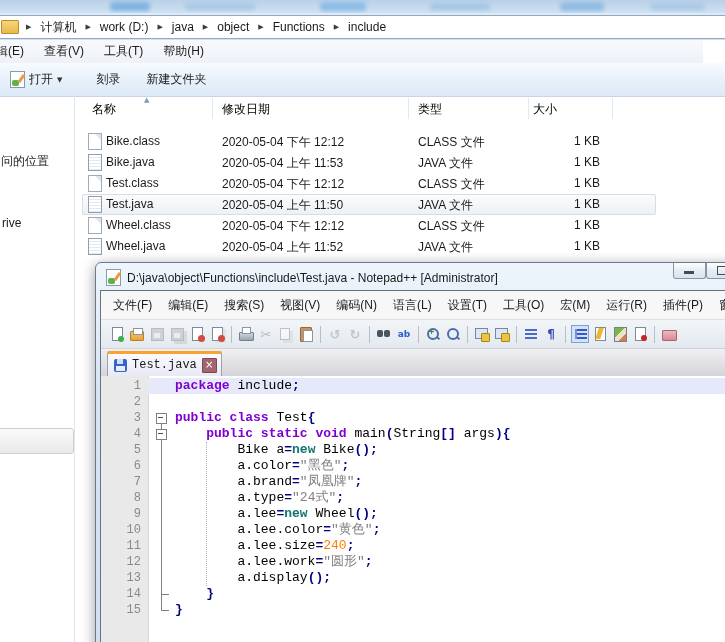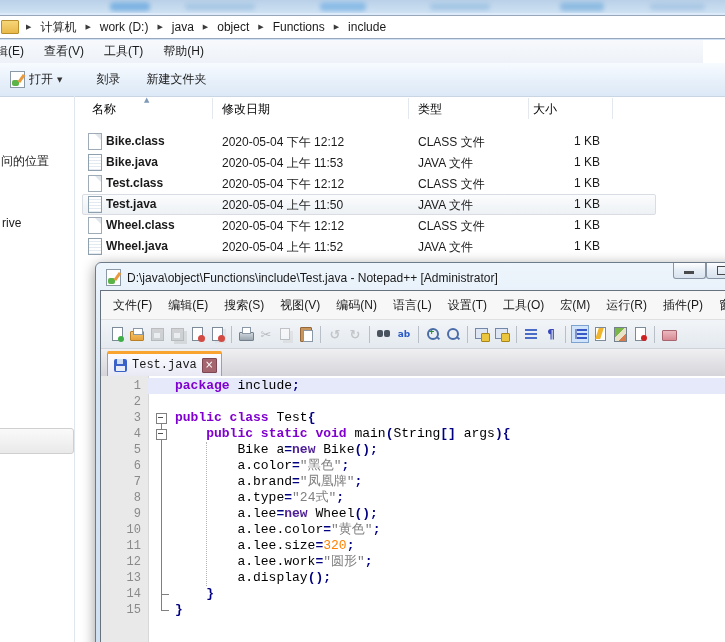--- a/index.html
+++ b/index.html
@@ -35,21 +35,21 @@
   
   .hdr{color:#000000;top:101px;font-family:Liberation Serif, serif;}
   .hdr-sep{top:98px;width:1px;height:21px;background:#e3e8ee;}
   #sort-arrow{left:144px;top:96px;font-size:7px;color:#7d9ab8;font-family:"DejaVu Sans",sans-serif;}
 
   
   .frow{left:82px;top:0;width:574px;height:21px;position:absolute;}
   .frow .sel-bg{position:absolute;inset:0;border:1px solid #d9dde3;border-radius:2px;
                 background:linear-gradient(#fbfcfd,#edf1f5);}
   .frow .cell{position:absolute;top:3px;white-space:nowrap;}
-  .c-name{left:24px;font-weight:bold;} .c-date{left:140px;} .c-type{left:336px;} .c-size{left:452px;width:66px;text-align:right;}
+  .c-name{left:24px;} .c-date{left:140px;} .c-type{left:336px;} .c-size{left:452px;width:66px;text-align:right;}
   .fi{position:absolute;left:6px;top:2px;width:12px;height:15px;background:#fff;border:1px solid #9facb8;}
   .fi.java{background:repeating-linear-gradient(#fff,#fff 2px,#c8d4e2 3px);border-color:#8fa0ae;}
   .fi.cls::after{content:"";position:absolute;right:0;top:0;border:3px solid #dfe5ea;border-left-color:transparent;border-bottom-color:transparent;}
 
   
   #npp{left:95px;top:262px;width:660px;height:420px;background:linear-gradient(#eef5fc,#d6e5f4 30%,#cfe0f1);
        border:1px solid #6d7a8a;border-radius:6px 6px 0 0;box-shadow:0 3px 14px rgba(0,0,0,.4);}
   #npp-title{left:10px;top:6px;display:flex;align-items:center;gap:6px;width:560px;white-space:nowrap;overflow:hidden;}
   .winbtn{top:0;height:15px;border:1px solid #8795a5;border-top:none;border-radius:0 0 3px 3px;
           background:linear-gradient(#fdfeff,#e6edf5 50%,#d9e3ee);}
@@ -111,21 +111,21 @@
        text-align:center;border-radius:1px;font-family:"DejaVu Sans",sans-serif;}
 
   #code{left:0;top:85px;width:100%;height:305px;background:#fff;overflow:hidden;
         font-family:"Liberation Mono","DejaVu Sans Mono",monospace;font-size:13px;}
   #ln-margin{position:absolute;left:0;top:0;width:47px;height:100%;background:#e9e9e9;border-right:1px solid #d8d8d8;}
   #code-inner{position:absolute;left:0;top:2px;width:100%;height:100%;}
   .cl{position:absolute;left:0;right:0;height:16px;line-height:16px;white-space:pre;}
   .cl .hlband{position:absolute;left:47px;right:0;top:0;bottom:0;background:#e6e9fa;}
   .cl .ln{position:absolute;left:0;width:40px;text-align:right;color:#8a8a8a;font-size:12px;}
   .cl .ct{position:absolute;left:74px;}
-  .c-kw{color:#8000d0;font-weight:bold;} .c-kw2{color:#4c1d95;font-weight:bold;}
+  .c-kw{color:#8000d0;font-weight:bold;} .c-kw2{color:#0f766e;font-weight:bold;}
   .c-str{color:#808080;} .c-num{color:#ff8000;} .c-op{color:#000080;font-weight:bold;} .c-pl{color:#000;}
   .f-open{position:absolute;left:55px;top:3px;width:9px;height:9px;border:1px solid #808080;background:#fff;}
   .f-open::after{content:"";position:absolute;left:1px;top:3px;width:5px;height:1px;background:#505050;}
   .f-open::before{content:"";position:absolute;left:4px;top:9px;height:6px;border-left:1px solid #808080;}
   .f-line{position:absolute;left:60px;top:0;bottom:0;border-left:1px solid #808080;}
   .f-tee{position:absolute;left:60px;top:0;bottom:0;border-left:1px solid #808080;}
   .f-tee::after{content:"";position:absolute;left:0;top:8px;width:7px;border-top:1px solid #808080;}
   .f-corner{position:absolute;left:60px;top:0;height:8px;width:7px;border-left:1px solid #808080;border-bottom:1px solid #808080;}
   #indent-guide{position:absolute;left:105px;top:66px;height:144px;border-left:1px dotted #b4b4b4;}
 </style>
@@ -319,21 +319,21 @@
           <div class="cl" style="top: 0px;"><div class="hlband"></div><span class="ln">1</span><span class="ct"><span class="c-kw">package</span><span class="c-pl"> include</span><span class="c-op">;</span></span></div>
           <div class="cl" style="top: 16px;"><span class="ln">2</span><span class="ct"></span></div>
           <div class="cl" style="top: 32px;"><span class="ln">3</span><span class="f-open"></span><span class="ct"><span class="c-kw">public class</span><span class="c-pl"> Test</span><span class="c-op">{</span></span></div>
           <div class="cl" style="top: 48px;"><span class="ln">4</span><span class="f-open"></span><span class="ct"><span class="c-pl">    </span><span class="c-kw">public static void</span><span class="c-pl"> main</span><span class="c-op">(</span><span class="c-pl">String</span><span class="c-op">[]</span><span class="c-pl"> args</span><span class="c-op">){</span></span></div>
           <div class="cl" style="top: 64px;"><span class="ln">5</span><span class="f-line"></span><span class="ct"><span class="c-pl">        Bike a</span><span class="c-op">=</span><span class="c-kw2">new</span><span class="c-pl"> Bike</span><span class="c-op">();</span></span></div>
           <div class="cl" style="top: 80px;"><span class="ln">6</span><span class="f-line"></span><span class="ct"><span class="c-pl">        a.color</span><span class="c-op">=</span><span class="c-str">"黑色"</span><span class="c-op">;</span></span></div>
           <div class="cl" style="top: 96px;"><span class="ln">7</span><span class="f-line"></span><span class="ct"><span class="c-pl">        a.brand</span><span class="c-op">=</span><span class="c-str">"凤凰牌"</span><span class="c-op">;</span></span></div>
           <div class="cl" style="top: 112px;"><span class="ln">8</span><span class="f-line"></span><span class="ct"><span class="c-pl">        a.type</span><span class="c-op">=</span><span class="c-str">"24式"</span><span class="c-op">;</span></span></div>
           <div class="cl" style="top: 128px;"><span class="ln">9</span><span class="f-line"></span><span class="ct"><span class="c-pl">        a.lee</span><span class="c-op">=</span><span class="c-kw2">new</span><span class="c-pl"> Wheel</span><span class="c-op">();</span></span></div>
           <div class="cl" style="top: 144px;"><span class="ln">10</span><span class="f-line"></span><span class="ct"><span class="c-pl">        a.lee.color</span><span class="c-op">=</span><span class="c-str">"黄色"</span><span class="c-op">;</span></span></div>
-          <div class="cl" style="top: 160px;"><span class="ln">11</span><span class="f-line"></span><span class="ct"><span class="c-pl">        a.lee.size</span><span class="c-op">=</span><span class="c-num">320</span><span class="c-op">;</span></span></div>
+          <div class="cl" style="top: 160px;"><span class="ln">11</span><span class="f-line"></span><span class="ct"><span class="c-pl">        a.lee.size</span><span class="c-op">=</span><span class="c-num">240</span><span class="c-op">;</span></span></div>
           <div class="cl" style="top: 176px;"><span class="ln">12</span><span class="f-line"></span><span class="ct"><span class="c-pl">        a.lee.work</span><span class="c-op">=</span><span class="c-str">"圆形"</span><span class="c-op">;</span></span></div>
           <div class="cl" style="top: 192px;"><span class="ln">13</span><span class="f-line"></span><span class="ct"><span class="c-pl">        a.display</span><span class="c-op">();</span></span></div>
           <div class="cl" style="top: 208px;"><span class="ln">14</span><span class="f-tee"></span><span class="ct"><span class="c-pl">    </span><span class="c-op">}</span></span></div>
           <div class="cl" style="top: 224px;"><span class="ln">15</span><span class="f-corner"></span><span class="ct"><span class="c-op">}</span></span></div>
         </div>
     </div>
   </div>
 </div>
 
 </body></html>

